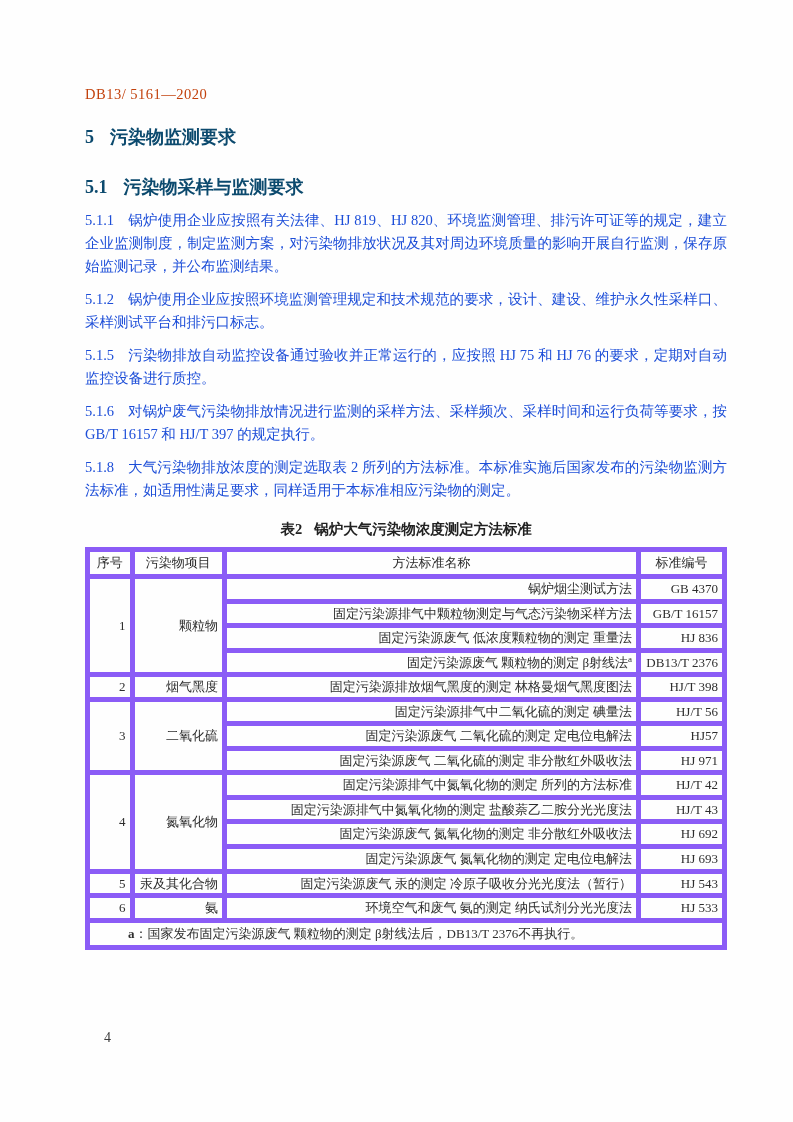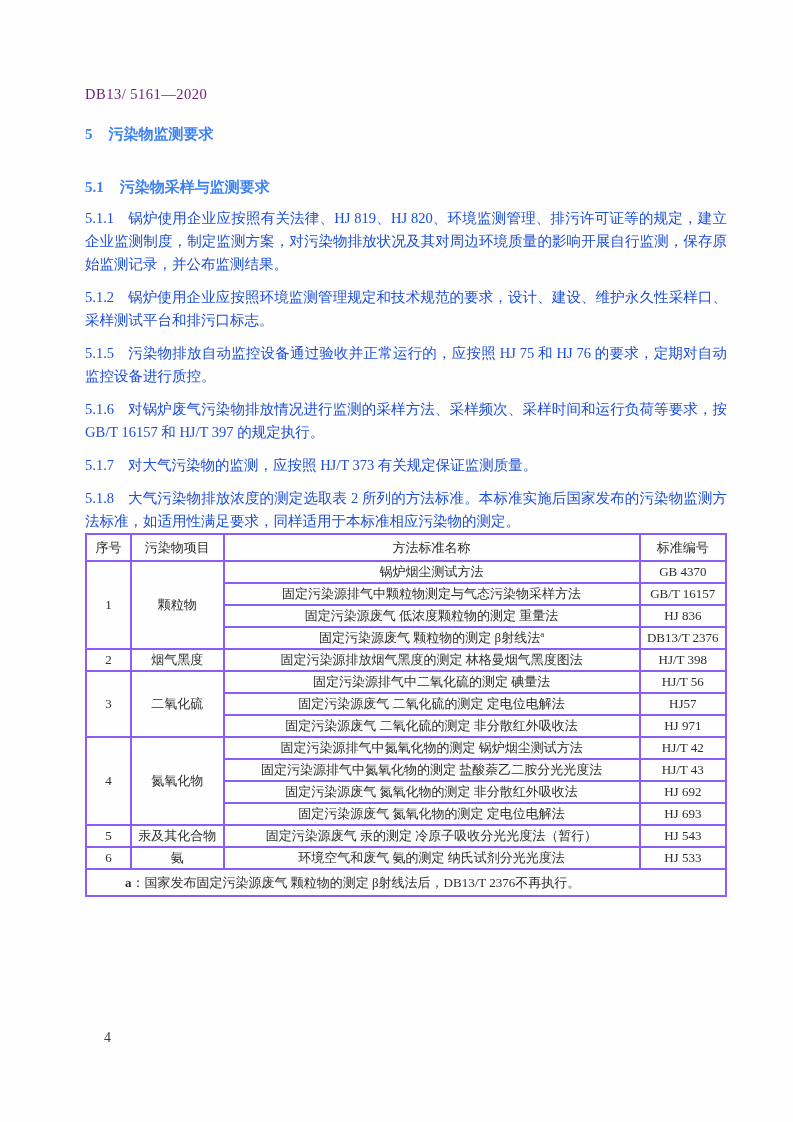--- a/index.html
+++ b/index.html
@@ -12,29 +12,29 @@
     position: relative;
     width: 793px;
     height: 1122px;
     background: #fefefe;
     padding: 86px 66px 0 85px;
     overflow: hidden;
   }
   .doc-code {
     font-size: 14.5px;
     letter-spacing: 0.5px;
-    color: #701a75;
+    color: #c2410c;
   }
   .heading {
     font-weight: bold;
-    font-size: 15px;
-    color: #3b82f6;
+    font-size: 18px;
+    color: #0c4a6e;
   }
   .heading-l1 { margin-top: 22px; }
-  .heading-l2 { margin-top: 34px; }
+  .heading-l2 { margin-top: 26px; }
   .heading .hnum { margin-right: 16px; }
   .paragraphs { margin-top: 4px; }
   .para {
     margin-top: 10px;
     font-size: 14.5px;
     line-height: 23px;
     text-align: justify;
     color: #1d4ed8;
   }
   .para .pnum { margin-right: 14px; }
@@ -49,29 +49,29 @@
   .table-caption .cap-label { margin-right: 12px; }
   table.methods {
     width: 100%;
     border-collapse: collapse;
     border: 2px solid #454545;
     font-size: 13px;
     color: #2d2d2d;
     table-layout: fixed;
   }
   table.methods th, table.methods td {
-    border: 2px solid #8b5cf6;
+    border: 5px solid #8b5cf6;
     text-align: center;
     vertical-align: middle;
     padding: 1px 4px;
     font-weight: normal;
     line-height: 1.35;
   }
   table.methods thead th { height: 27px; }
-  table.methods tbody td { height: 22px; }
+  table.methods tbody td { height: 22px; text-align: right; }
   td.footnote-cell {
     text-align: left !important;
     padding-left: 38px !important;
     height: 27px !important;
     border-radius: 11px;
   }
   td.footnote-cell b { font-weight: bold; }
   sup { font-size: 9px; line-height: 0; }
   .page-number {
     position: absolute;
@@ -94,24 +94,26 @@
 
   <div class="heading heading-l2">
     <span class="hnum">5.1</span><span>污染物采样与监测要求</span>
   </div>
 
   <div class="paragraphs" id="paragraphs">
       <div class="para"><span class="pnum">5.1.1</span><span>锅炉使用企业应按照有关法律、HJ 819、HJ 820、环境监测管理、排污许可证等的规定，建立企业监测制度，制定监测方案，对污染物排放状况及其对周边环境质量的影响开展自行监测，保存原始监测记录，并公布监测结果。</span></div>
       <div class="para"><span class="pnum">5.1.2</span><span>锅炉使用企业应按照环境监测管理规定和技术规范的要求，设计、建设、维护永久性采样口、采样测试平台和排污口标志。</span></div>
       <div class="para"><span class="pnum">5.1.5</span><span>污染物排放自动监控设备通过验收并正常运行的，应按照 HJ 75 和 HJ 76 的要求，定期对自动监控设备进行质控。</span></div>
       <div class="para"><span class="pnum">5.1.6</span><span>对锅炉废气污染物排放情况进行监测的采样方法、采样频次、采样时间和运行负荷等要求，按 GB/T 16157 和 HJ/T 397 的规定执行。</span></div>
-      <div class="para"><span class="pnum">5.1.7</span><span>对大气污染物的监测，应按照 HJ/T 373 有关规定保证监测质量。</span></div>
       <div class="para"><span class="pnum">5.1.8</span><span>大气污染物排放浓度的测定选取表 2 所列的方法标准。本标准实施后国家发布的污染物监测方法标准，如适用性满足要求，同样适用于本标准相应污染物的测定。</span></div>
     </div>
 
+  <div class="table-caption">
+    <span class="cap-label">表2</span><span>锅炉大气污染物浓度测定方法标准</span>
+  </div>
 
   <table class="methods">
     <colgroup>
       <col style="width:7%">
       <col style="width:14.5%">
       <col style="width:65%">
       <col style="width:13.5%">
     </colgroup>
     <thead>
         <tr>
@@ -156,21 +158,21 @@
           <td>固定污染源废气 二氧化硫的测定 定电位电解法</td>
           <td>HJ57</td>
         </tr>
         <tr>
           <td>固定污染源废气 二氧化硫的测定 非分散红外吸收法</td>
           <td>HJ 971</td>
         </tr>
         <tr>
           <td rowspan="4">4</td>
           <td rowspan="4">氮氧化物</td>
-          <td>固定污染源排气中氮氧化物的测定 锅炉烟尘测试方法</td>
+          <td>固定污染源排气中氮氧化物的测定 所列的方法标准</td>
           <td>HJ/T 42</td>
         </tr>
         <tr>
           <td>固定污染源排气中氮氧化物的测定 盐酸萘乙二胺分光光度法</td>
           <td>HJ/T 43</td>
         </tr>
         <tr>
           <td>固定污染源废气 氮氧化物的测定 非分散红外吸收法</td>
           <td>HJ 692</td>
         </tr>

